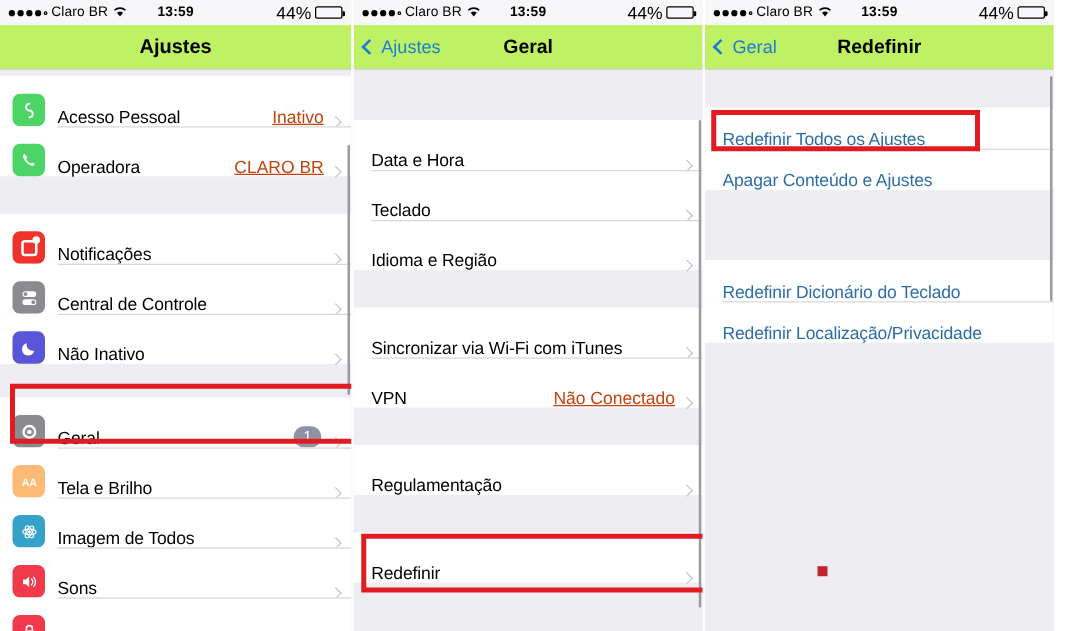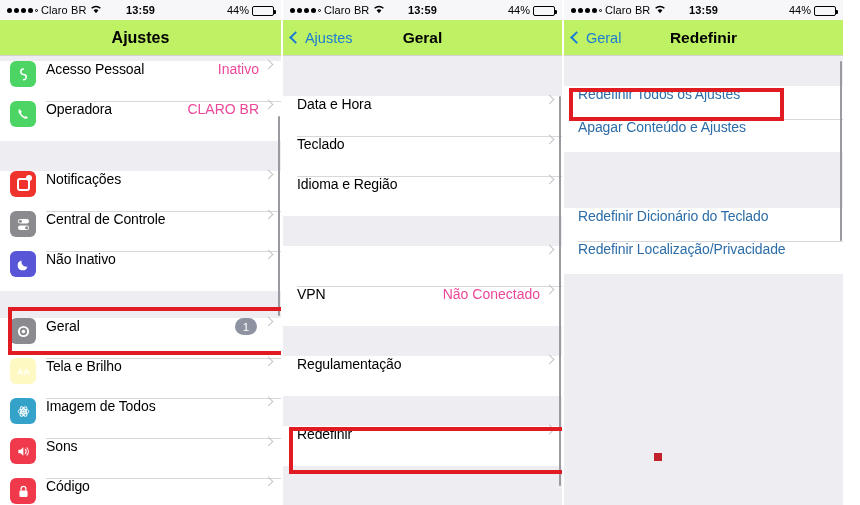--- a/index.html
+++ b/index.html
@@ -36,22 +36,22 @@
   .dot.hollow { background: transparent; border: 1px solid #000; width: 3px; height: 3px; }
   .carrier { font-size: 11px; letter-spacing: .1px; }
   .wifi { margin-left: 1px; }
   .sb-center {
     position: absolute; left: 0; right: 0;
     text-align: center; font-size: 11px; font-weight: bold;
     letter-spacing: .2px;
     pointer-events: none;
   }
   .sb-right {
-    margin-left: auto; display: flex; align-items: flex-end; gap: 3px;
-    font-size: 11px;
+    margin-left: auto; display: flex; align-items: center; gap: 3px;
+    font-size: 14px;
   }
   .battery {
     width: 22px; height: 10px; border: 1px solid #000;
     border-radius: 2px; position: relative; padding: 1px;
   }
   .battery::after {
     content: ""; position: absolute; right: -3px; top: 3px;
     width: 2px; height: 4px; background: #000; border-radius: 0 1px 1px 0;
   }
   .battery .fill { height: 100%; background: #000; border-radius: 1px; }
@@ -84,40 +84,40 @@
     pointer-events: none;
   }
   .navbar.centeronly .nav-title { font-size: 16px; }
 
   
   .list-scroll { position: relative; height: 449px; background: #eeeef2; }
   .group-gap { background: #eeeef2; }
   .row {
     background: #ffffff;
     height: 40px;
-    display: flex; align-items: flex-start;
+    display: flex; align-items: flex-end;
     padding-left: 10px; padding-right: 9px;
     position: relative;
   }
   .row + .row::before {
     content: ""; position: absolute; left: 46px; right: 0; top: 0;
     height: 1px; background: #d7d7dc;
   }
   .row.noicon + .row.noicon::before { left: 14px; }
   .row.noicon { padding-left: 14px; }
   .icon {
     width: 26px; height: 26px; border-radius: 6px;
     margin-right: 10px;
     display: flex; align-items: center; justify-content: center;
     flex: 0 0 26px;
     position: relative;
   }
   .label { font-size: 14px; color: #000; letter-spacing: -.1px; }
   .row .value {
-    margin-left: auto; font-size: 14px; color: #ec4899; margin-right: 6px;
+    margin-left: auto; font-size: 14px; color: #c2410c; margin-right: 6px; text-decoration: underline;
   }
   .chev {
     width: 7px; height: 7px;
     border-right: 1.6px solid #c4c4c8;
     border-top: 1.6px solid #c4c4c8;
     transform: rotate(45deg);
     flex: 0 0 auto;
   }
   .row .spacer { margin-left: auto; }
   .badge {
@@ -150,21 +150,21 @@
     width: 8px; height: 8px; background: #c0242a;
   }
 
   
   .ic-hotspot { background: #4cd464; }
   .ic-phone   { background: #4cd464; }
   .ic-notif   { background: #f0322c; }
   .ic-control { background: #8a8a8f; }
   .ic-dnd     { background: #5856d6; }
   .ic-gear    { background: #8a8a8f; }
-  .ic-display { background: #fef9c3; }
+  .ic-display { background: #fdba74; }
   .ic-wall    { background: #35a3c9; }
   .ic-sounds  { background: #f0394a; }
   .ic-lock    { background: #f0394a; }
 
   .glyph { width: 17px; height: 17px; display: block; }
 
   .notif-sq {
     width: 13px; height: 13px; border: 2.4px solid #fff; border-radius: 3px;
   }
   .notif-dot {
@@ -396,20 +396,21 @@
       </div>
       <div class="row noicon">
         <span class="label">Idioma e Região</span>
         <span class="spacer"></span>
         <span class="chev"></span>
       </div>
 
       <div class="group-gap" style="height:30px"></div>
 
       <div class="row noicon">
+        <span class="label">Sincronizar via Wi-Fi com iTunes</span>
         <span class="spacer"></span>
         <span class="chev"></span>
       </div>
       <div class="row noicon">
         <span class="label">VPN</span>
         <span class="value">Não Conectado</span>
         <span class="chev"></span>
       </div>
 
       <div class="group-gap" style="height:30px"></div>

